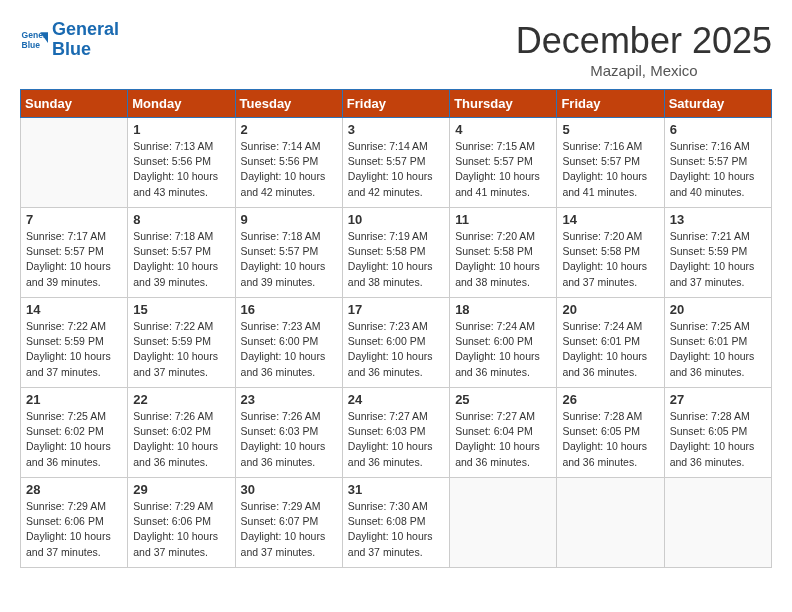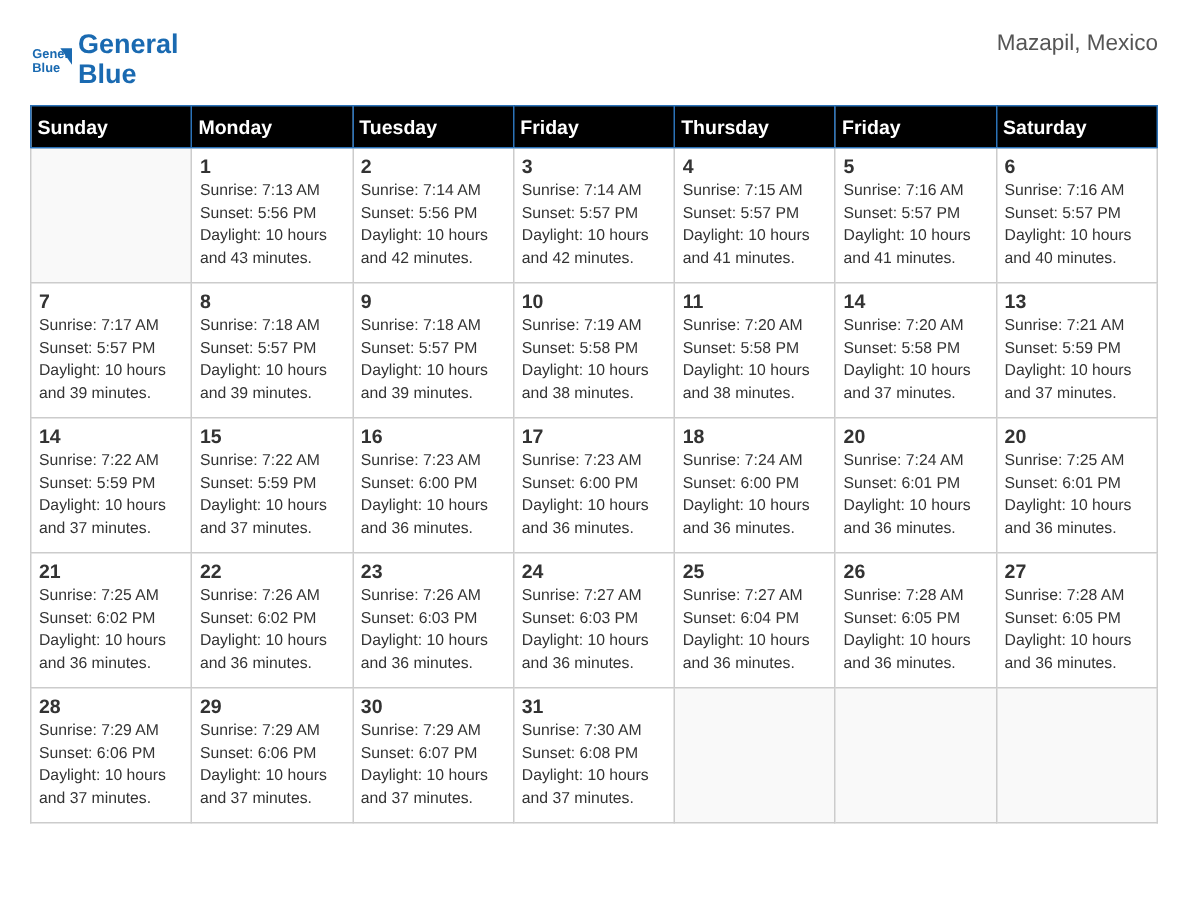--- a/index.html
+++ b/index.html
@@ -38,28 +38,29 @@
       text-align: right;
     }
     .month-year {
       font-size: 36px;
       color: #333;
       font-weight: normal;
     }
     .location {
       font-size: 15px;
       color: #555;
+      text-align: center;
     }
     .calendar {
       width: 100%;
       border-collapse: collapse;
       border: 1px solid #ccc;
     }
     .calendar th {
-      background-color: #000000;
+      background-color: #c2410c;
       color: #fff;
       font-size: 13px;
       padding: 6px 4px;
       text-align: left;
       border: 1px solid #2b72b8;
     }
     .calendar td {
       vertical-align: top;
       border: 1px solid #ccc;
       padding: 4px 5px;
@@ -96,20 +97,21 @@
       <polygon points="26,8 36,8 36,22" fill="#1a6ab1"></polygon>
     </svg>
     <div>
       <div class="logo-text">
         <span>General</span><br>
         <span>Blue</span>
       </div>
     </div>
   </div>
   <div class="title-block">
+    <div class="month-year">December 2025</div>
     <div class="location">Mazapil, Mexico</div>
   </div>
 </div>
 
 <table class="calendar">
   <thead>
     <tr>
     <th>Sunday</th>
         <th>Monday</th>
         <th>Tuesday</th>

